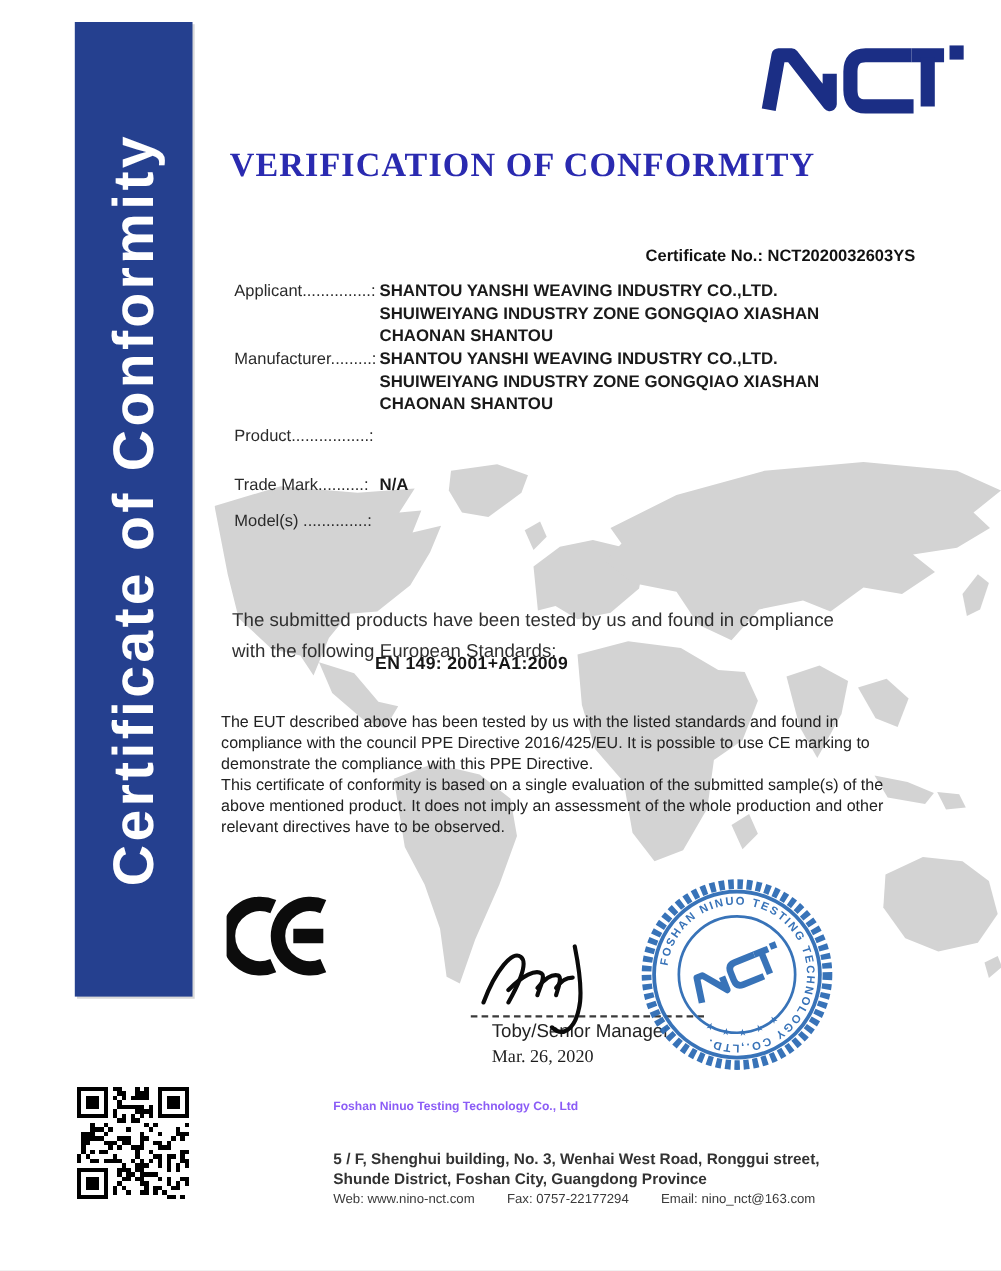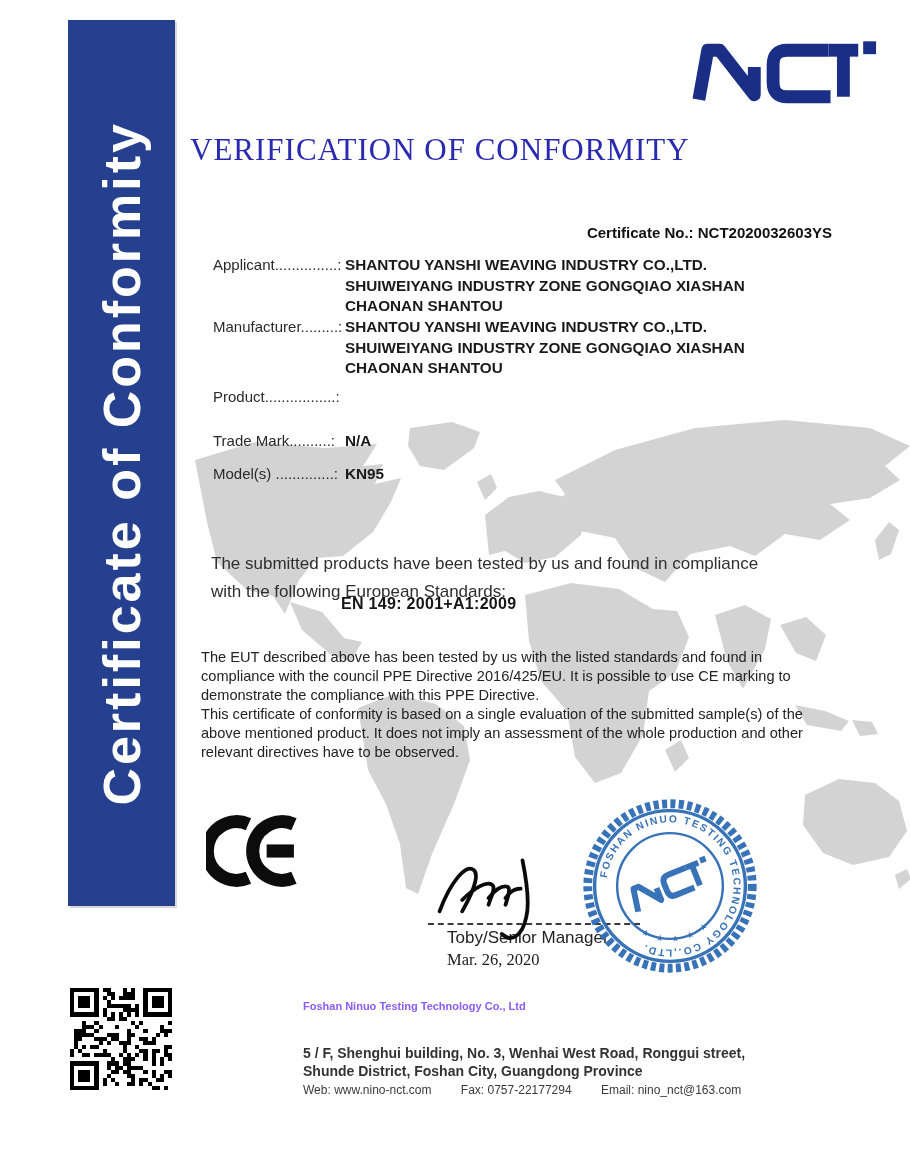--- a/index.html
+++ b/index.html
@@ -16,22 +16,22 @@
     background:#25408f;z-index:2;display:flex;align-items:center;justify-content:center;
     box-shadow:2px 2px 0 rgba(0,0,0,0.15);
   }
   .sidebar-text{
     writing-mode:vertical-rl;transform:rotate(180deg);
     color:#ffffff;font-weight:bold;font-size:52px;letter-spacing:3px;
     white-space:nowrap;
   }
   .logo{position:absolute;left:684px;top:36px;width:198px;height:72px;z-index:2;}
   .title{
-    position:absolute;left:190px;top:132px;width:570px;text-align:left;z-index:2;
-    font-family:"Liberation Serif", serif;font-weight:normal;font-size:31px;
+    position:absolute;left:190px;top:132px;width:570px;text-align:center;z-index:2;
+    font-family:"Liberation Serif", serif;font-weight:bold;font-size:31px;
     letter-spacing:1px;color:#2a2ab0;white-space:nowrap;
   }
   .certno{
     position:absolute;right:78px;top:224px;z-index:2;
     font-size:15px;font-weight:bold;color:#111;
   }
   .field-label{position:absolute;left:213px;font-size:15px;color:#2a2a2a;z-index:2;white-space:nowrap;}
   .field-value{position:absolute;left:345px;width:480px;font-size:15.3px;font-weight:bold;color:#1a1a1a;line-height:20.5px;z-index:2;}
   .statement{
     position:absolute;left:211px;top:505px;width:580px;z-index:2;
@@ -129,23 +129,20 @@
   </div>
 
   <div class="field-label" style="top:388px">Product.................:</div>
 
   <div class="field-label" style="top:432px">Trade Mark..........:</div>
   <div class="field-value" style="top:431px">
     <div>N/A</div>
   </div>
 
   <div class="field-label" style="top:465px">Model(s) ..............:</div>
-  <div class="field-value" style="top:464px">
-    <div>KN95</div>
-  </div>
 
   <div class="statement">The submitted products have been tested by us and found in compliance with the following European Standards:</div>
 
   <div class="standard">EN 149: 2001+A1:2009</div>
 
   <div class="para p1"><span>The EUT described above has been tested by us with the listed standards and found in compliance with the council </span><span class="b">PPE Directive 2016/425/EU</span><span>. It is possible to use CE marking to demonstrate the compliance with this </span><span class="b">PPE</span><span> Directive.</span></div>
   <div class="para p2">This certificate of conformity is based on a single evaluation of the submitted sample(s) of the above mentioned product. It does not imply an assessment of the whole production and other relevant directives have to be observed.</div>
 
   <svg class="ce" viewBox="0 0 190 150" role="img" aria-label="CE">
     <g fill="none" stroke="#0c0c0c" stroke-width="26">

